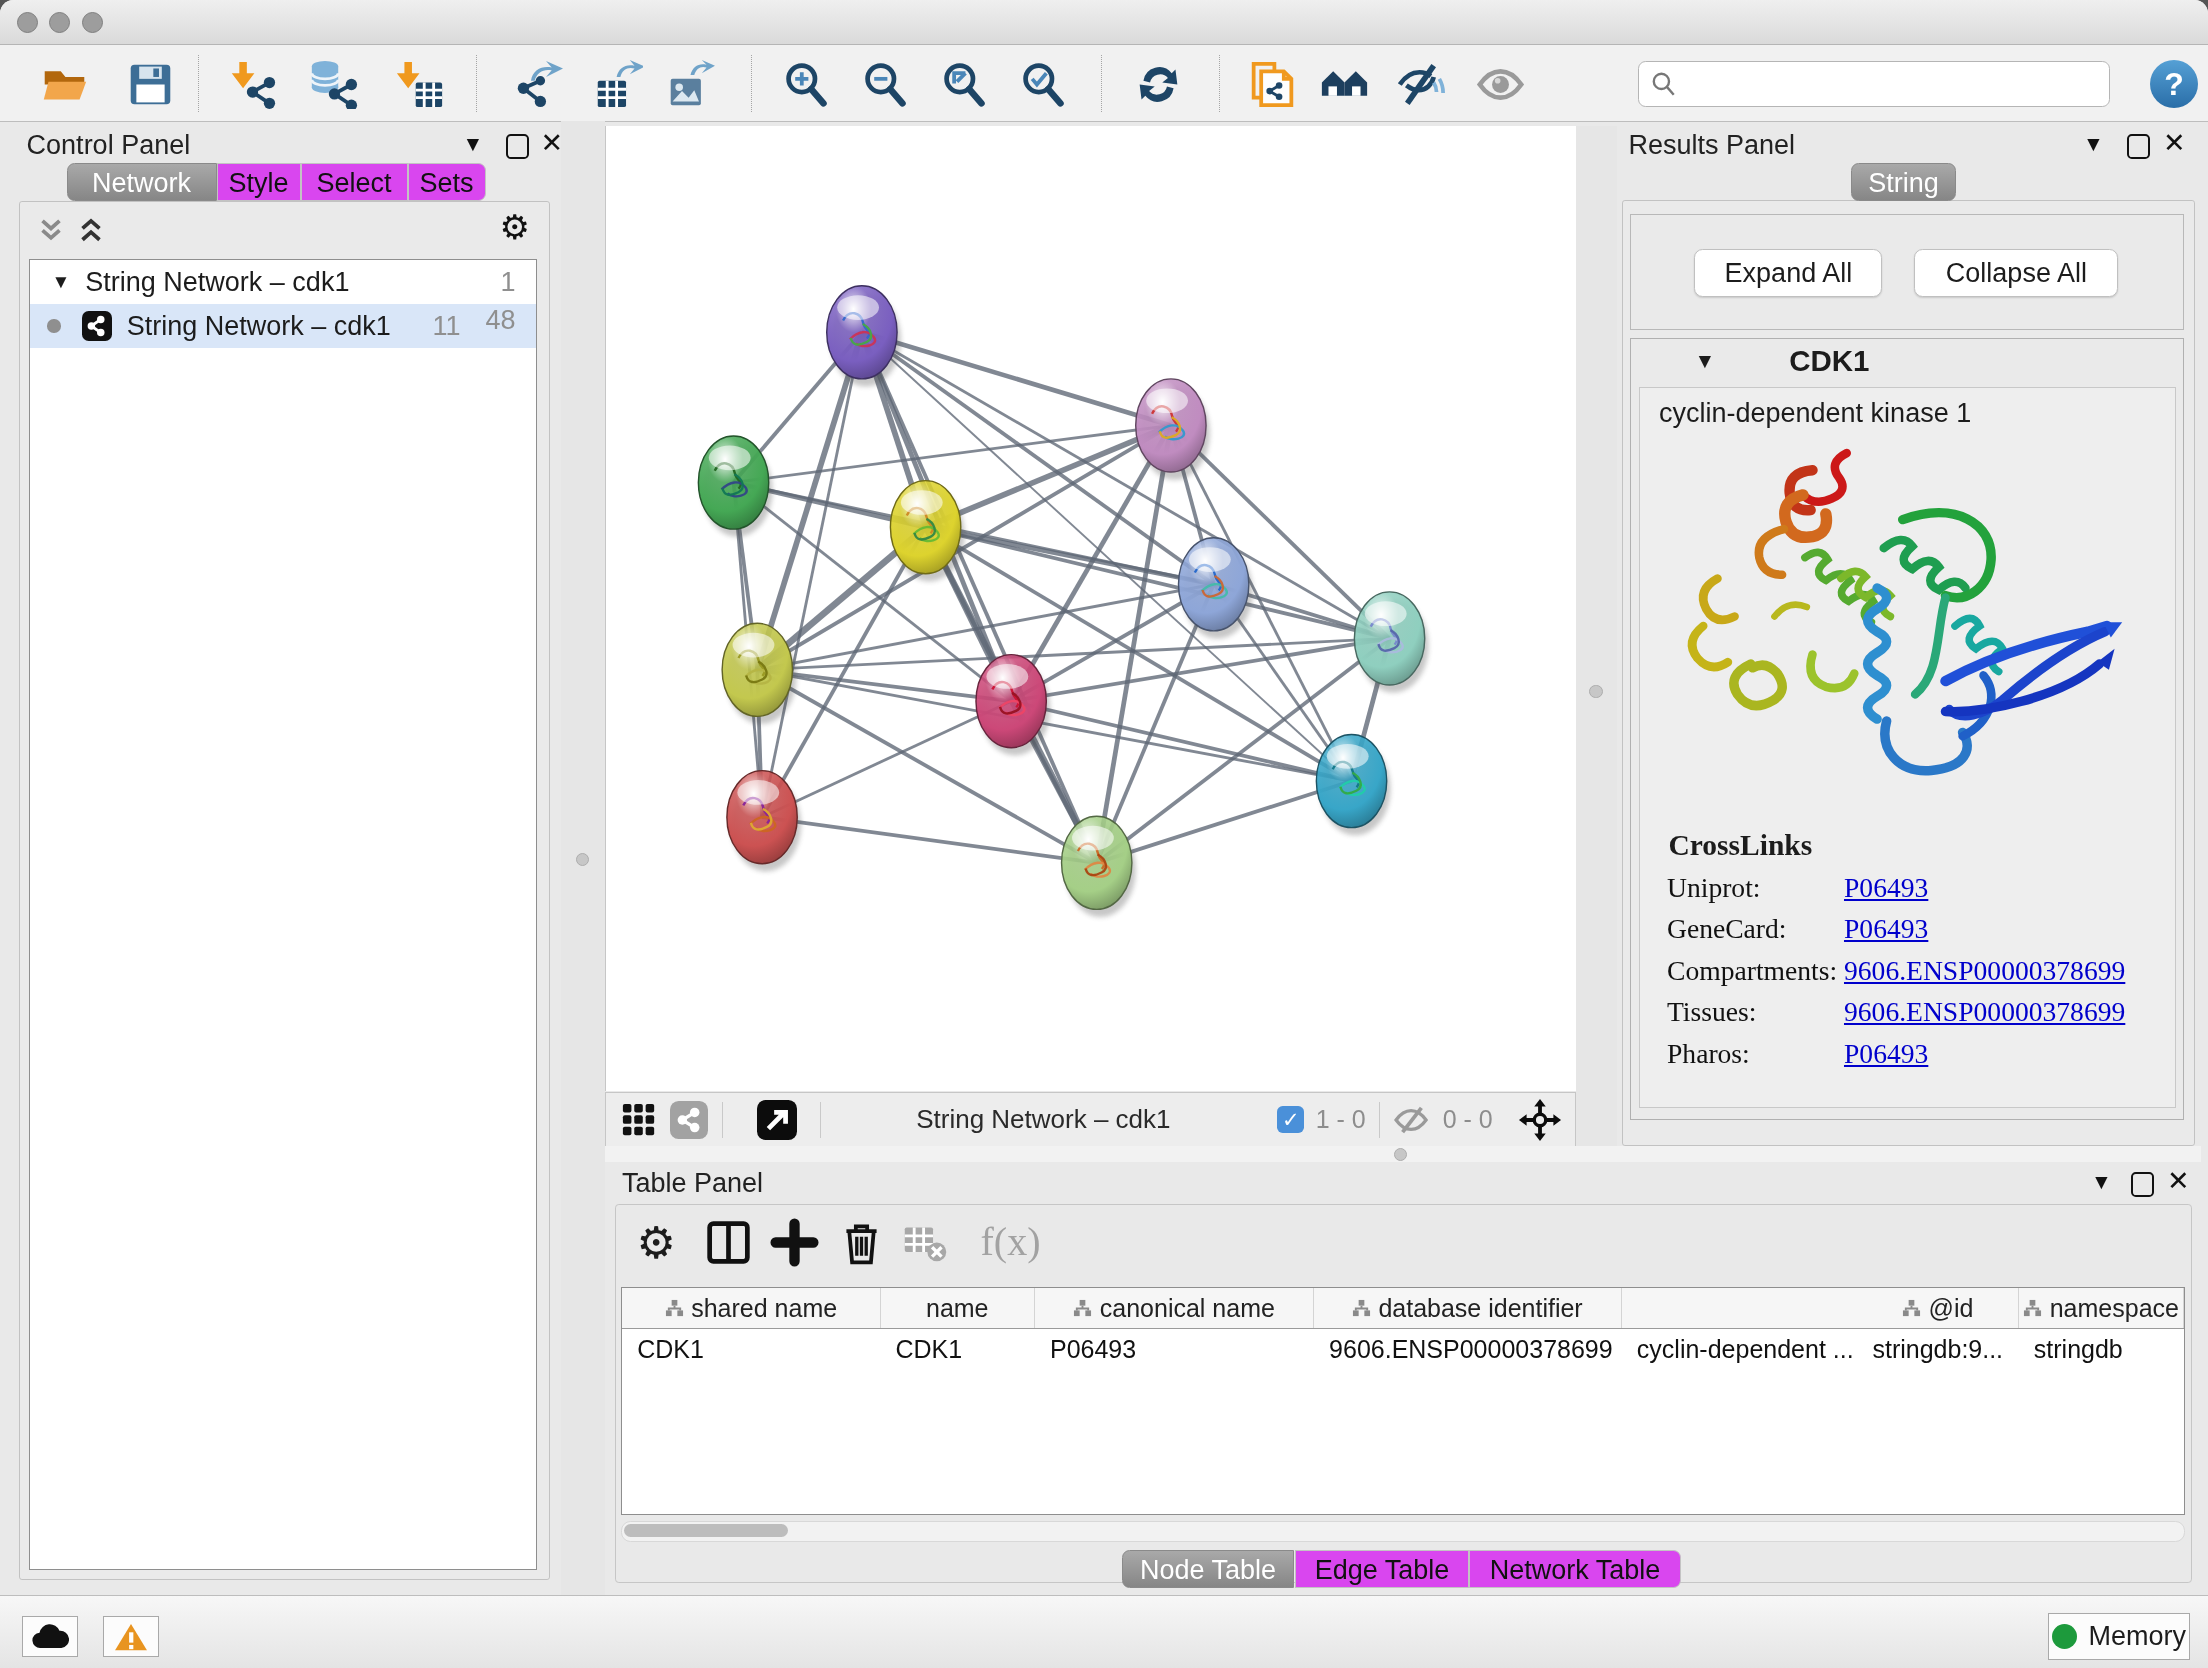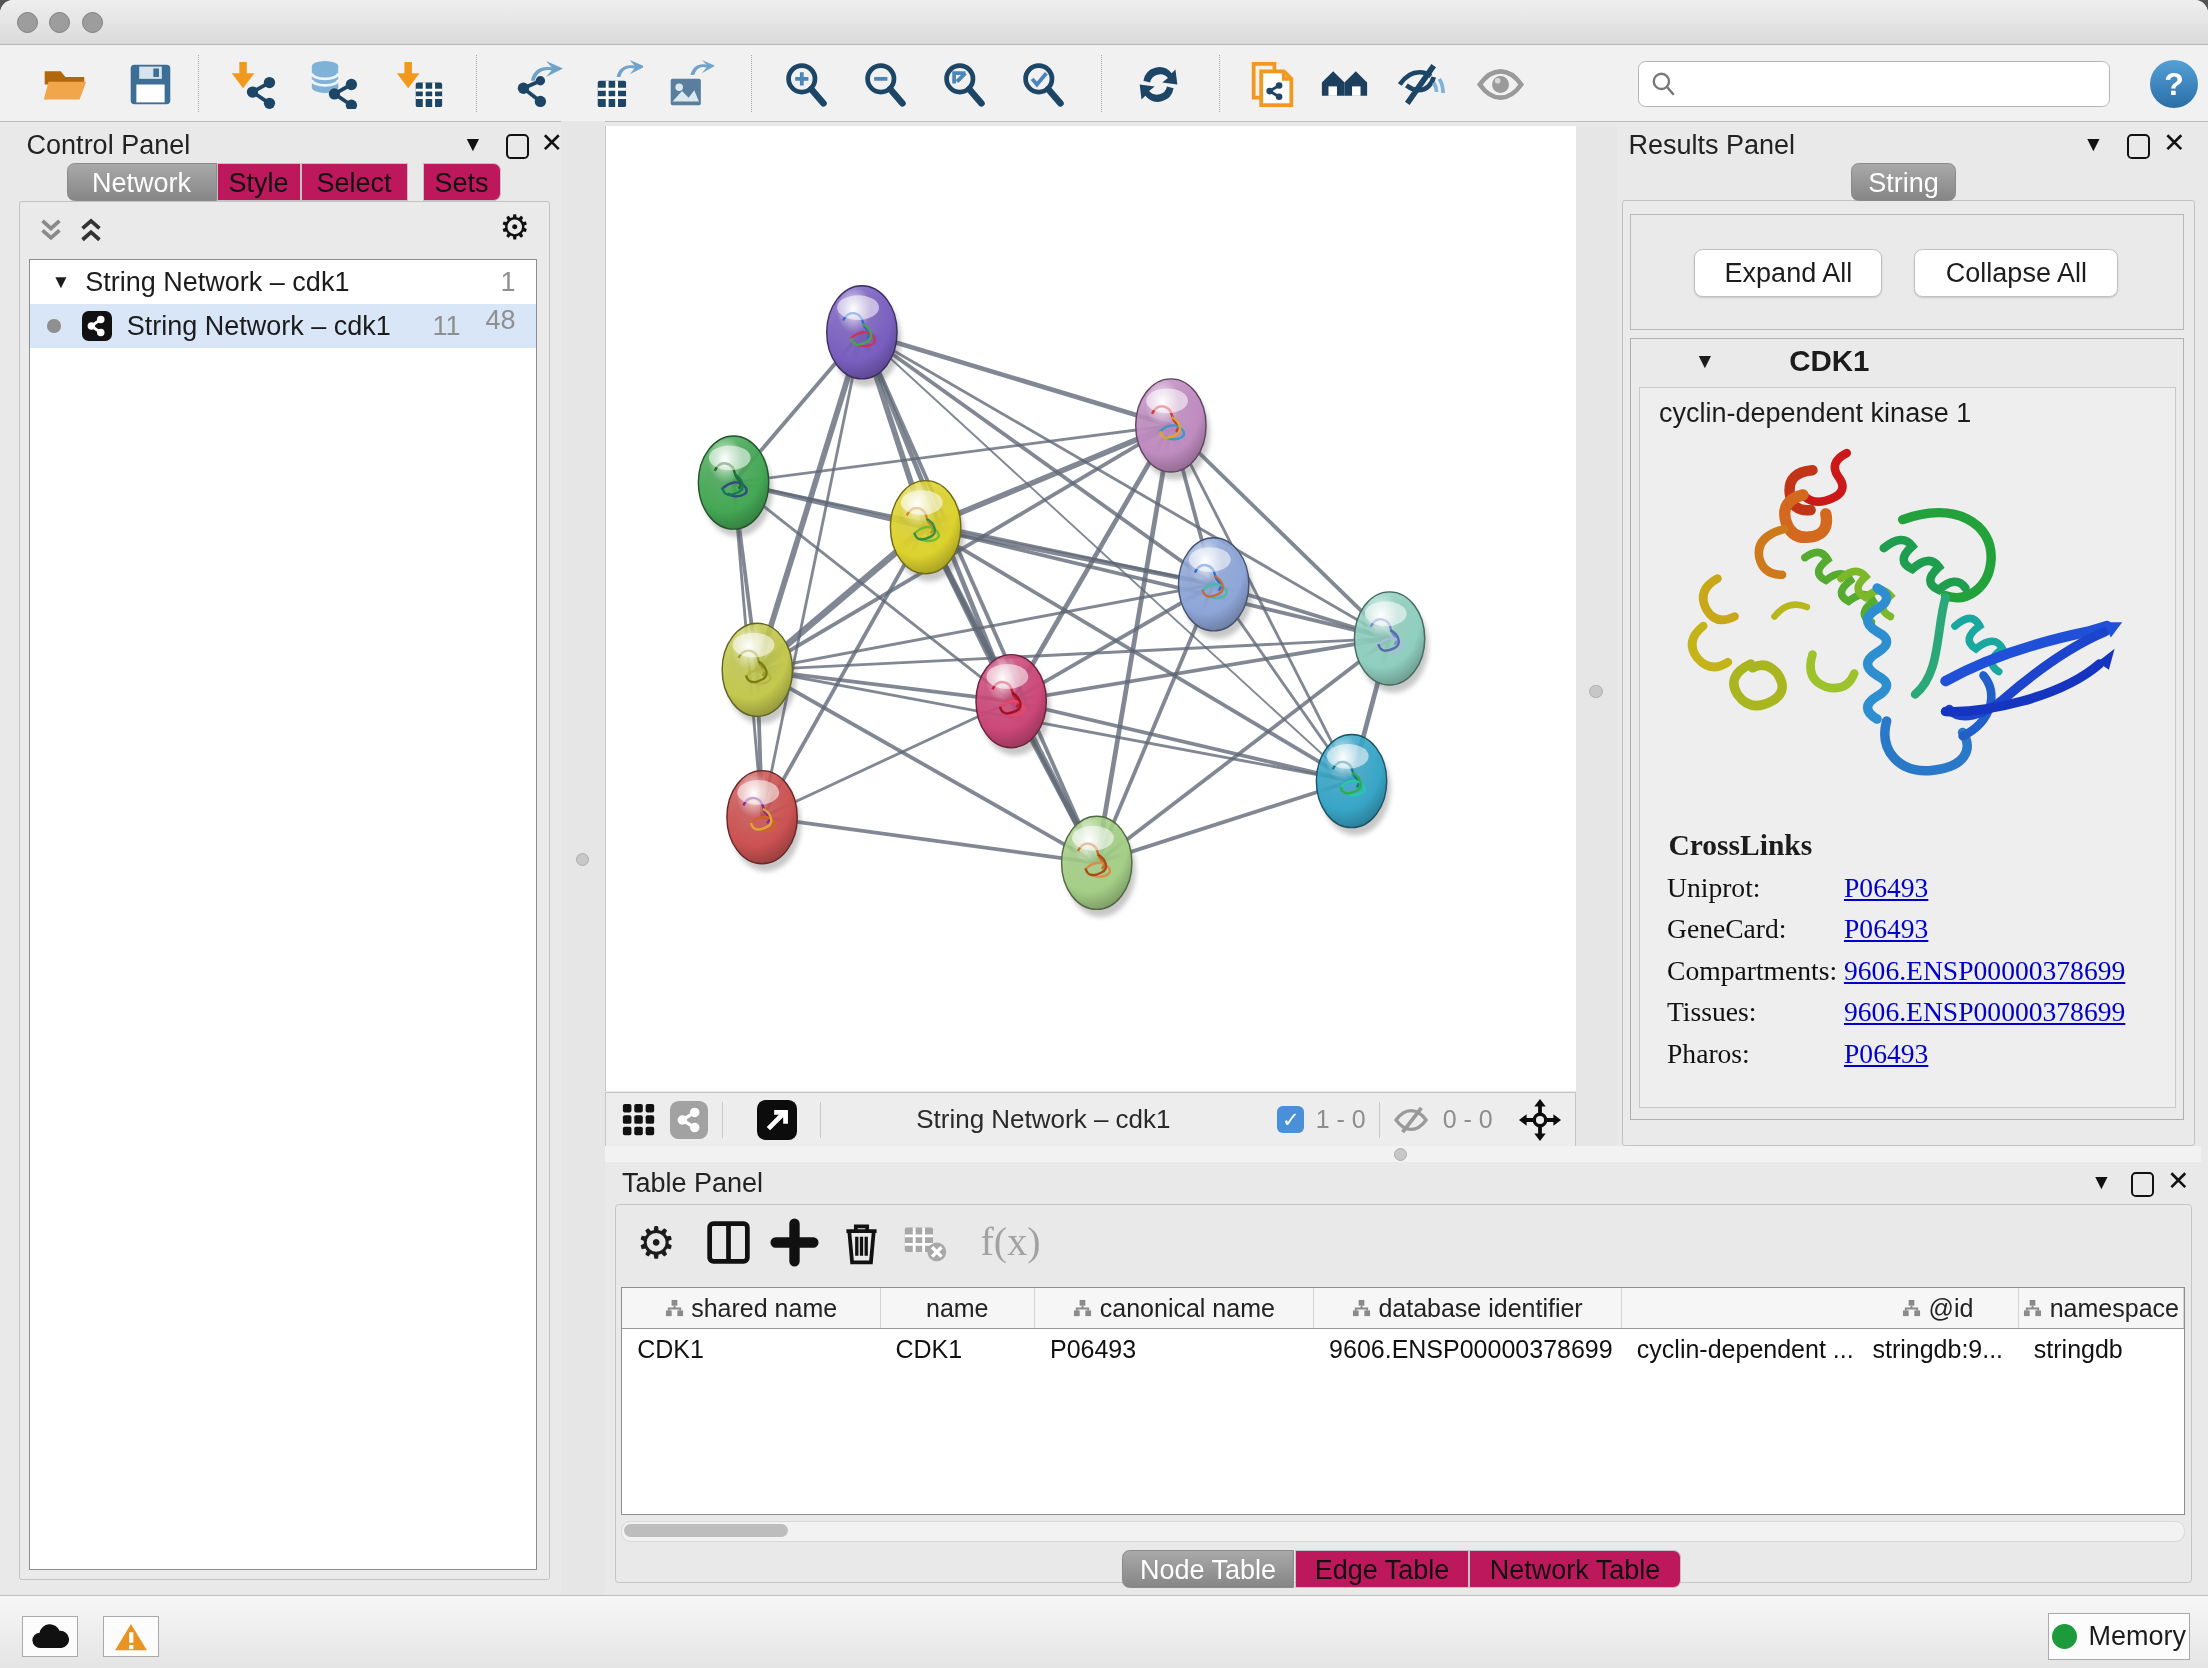--- a/index.html
+++ b/index.html
@@ -26,21 +26,21 @@
   #helpbtn{position:absolute;left:2150px;top:15px;width:48px;height:48px;border-radius:50%;
       background:linear-gradient(#55a0d5,#2a6ea8);color:#fff;font-size:32px;font-weight:bold;
       text-align:center;line-height:48px;cursor:pointer;}
   
   .panel-title{font-size:27px;color:#222;}
   .pctrl{display:inline-block;vertical-align:middle;cursor:pointer;}
   .pc-collapse{font-size:21px;color:#111;}
   .pc-float{width:19px;height:21px;border:2.9px solid #111;border-radius:4.8px;}
   .pc-close{font-size:27px;font-weight:bold;color:#111;}
   .tab{position:absolute;height:38px;line-height:38px;text-align:center;font-size:27px;
-      background:#be185d;border:1px solid #c3c3c3;color:#111;cursor:pointer;box-sizing:border-box;}
+      background:#d946ef;border:1px solid #c3c3c3;color:#111;cursor:pointer;box-sizing:border-box;}
   .tab.active{background:linear-gradient(#a9a9a9,#868686);color:#fff;border-color:#8a8a8a;
       border-radius:7.6px;z-index:2;}
   .tab.first{border-radius:7.6px 0 0 7.6px;}
   .tab.last{border-radius:0 7.6px 7.6px 0;}
   
   #control-panel{left:7.6px;top:126px;width:554px;height:1462px;}
   #cp-box{position:absolute;left:11.4px;top:75px;width:529px;height:1377px;background:#eaeaea;
       border:1px solid #c2c2c2;border-radius:2.9px;}
   #tree-box{position:absolute;left:9.5px;top:57px;width:508px;height:1311px;background:#fff;
       border:1.9px solid #8e8e8e;box-sizing:border-box;}
@@ -284,21 +284,21 @@
 
   <div id="control-panel" class="abs">
     <div style="position:absolute;left:19px;top:3.8px" class="panel-title">Control Panel</div>
     <span class="pctrl pc-collapse" style="position:absolute;left:455px;top:5.7px">▼</span>
     <span class="pctrl pc-float" style="position:absolute;left:498px;top:7.6px"></span>
     <span class="pctrl pc-close" style="position:absolute;left:533px;top:1px">✕</span>
     <div id="cp-tabs">
         <div class="tab active first" style="left: 59px; top: 37px; width: 150px;">Network</div>
         <div class="tab" style="left: 209px; top: 37px; width: 84px;">Style</div>
         <div class="tab" style="left: 293px; top: 37px; width: 107px;">Select</div>
-        <div class="tab last" style="left: 415px; top: 37px; width: 78px;">Sets</div>
+        <div class="tab last" style="left: 400px; top: 37px; width: 78px;">Sets</div>
       </div>
     <div id="cp-box">
       <svg style="position:absolute;left:15px;top:15px" width="32" height="28.5" viewBox="0 0 34 30">
           <path d="M8 4l9 8 9-8M8 14l9 8 9-8" stroke="#8a8a8a" stroke-width="4" fill="none"></path>
         </svg>
       <svg style="position:absolute;left:55px;top:15px" width="32" height="28.5" viewBox="0 0 34 30">
           <path d="M8 12l9-8 9 8M8 24l9-8 9 8" stroke="#333" stroke-width="4" fill="none"></path>
         </svg>
       <div class="gear" style="position:absolute;right:19px;top:7.6px">⚙</div>
       <div id="tree-box">

